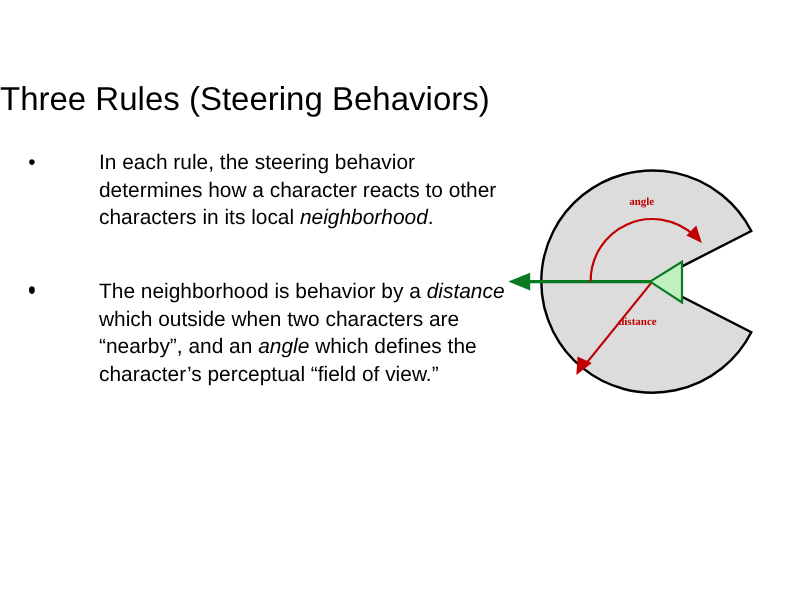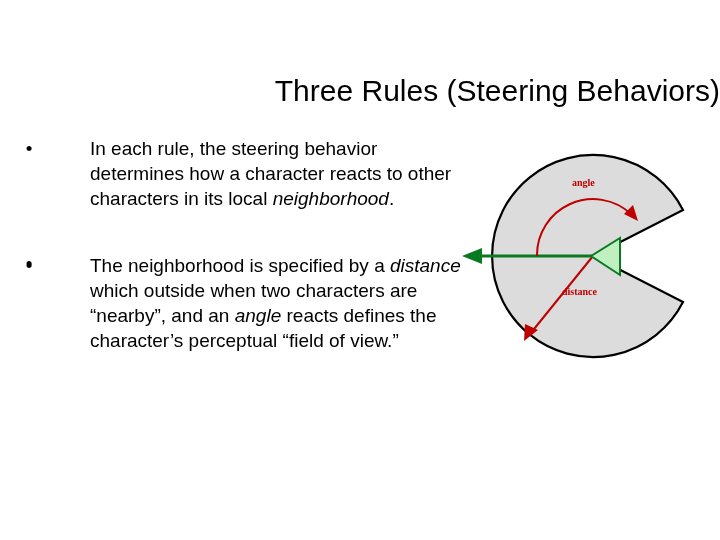--- a/index.html
+++ b/index.html
@@ -22,21 +22,21 @@
     width: 720px;
     height: 540px;
     background: #ffffff;
   }
 
   #slide-title {
     position: absolute;
     left: 0;
     top: 52px;
     width: 720px;
-    text-align: right;
+    text-align: left;
     font-size: 30px;
     font-weight: normal;
     line-height: 38px;
     letter-spacing: 0px;
     color: #000000;
     white-space: nowrap;
   }
 
   #body-column {
     position: absolute;
@@ -105,21 +105,21 @@
       </div>
     </div>
 
     <div class="bullet-row b2">
       <span class="bullet-marker">•</span>
     </div>
 
     <div class="bullet-row b3">
       <span class="bullet-marker">•</span>
       <div class="bullet-text">
-        <span>The neighborhood is specified by a </span><span class="it">distance</span><span> which outside when two characters are “nearby”, and an </span><span class="it">angle</span><span> reacts defines the character’s perceptual “field of view.”</span>
+        <span>The neighborhood is behavior by a </span><span class="it">distance</span><span> which outside when two characters are “nearby”, and an </span><span class="it">angle</span><span> which defines the character’s perceptual “field of view.”</span>
       </div>
     </div>
 
   </div>
 
   <div id="figure">
     <svg width="250" height="230" viewBox="0 0 250 230" xmlns="http://www.w3.org/2000/svg">
 
       <path d="M 141 118
                L 231 72

